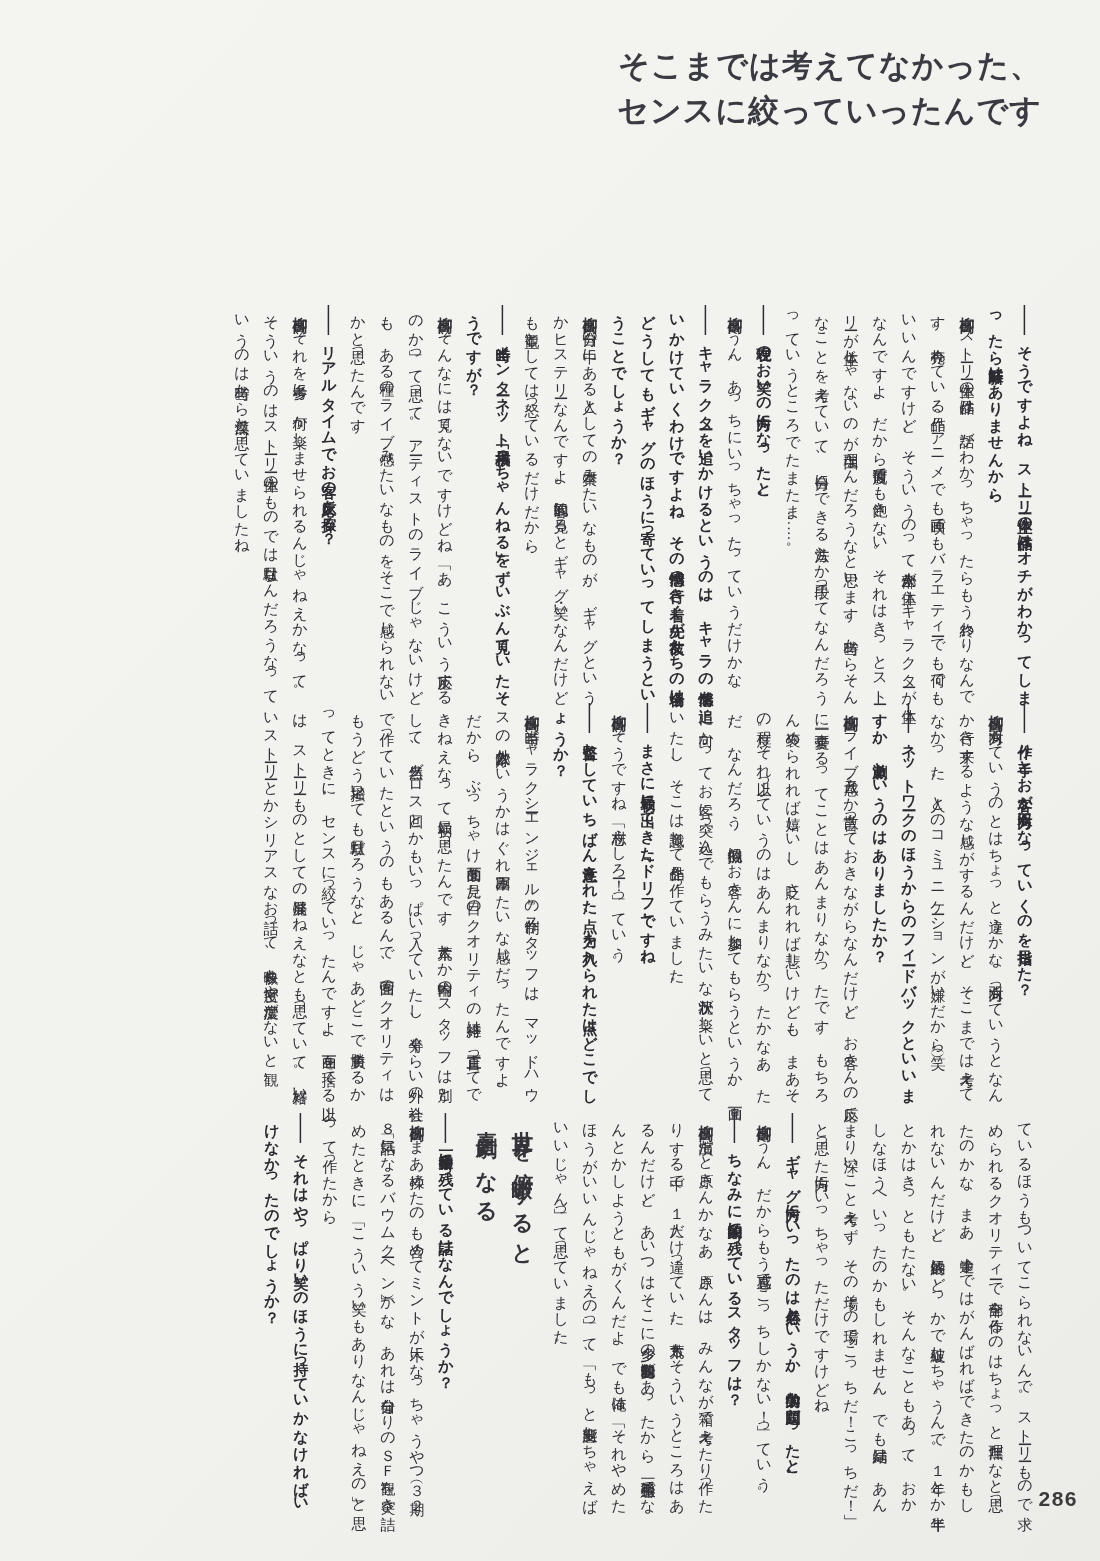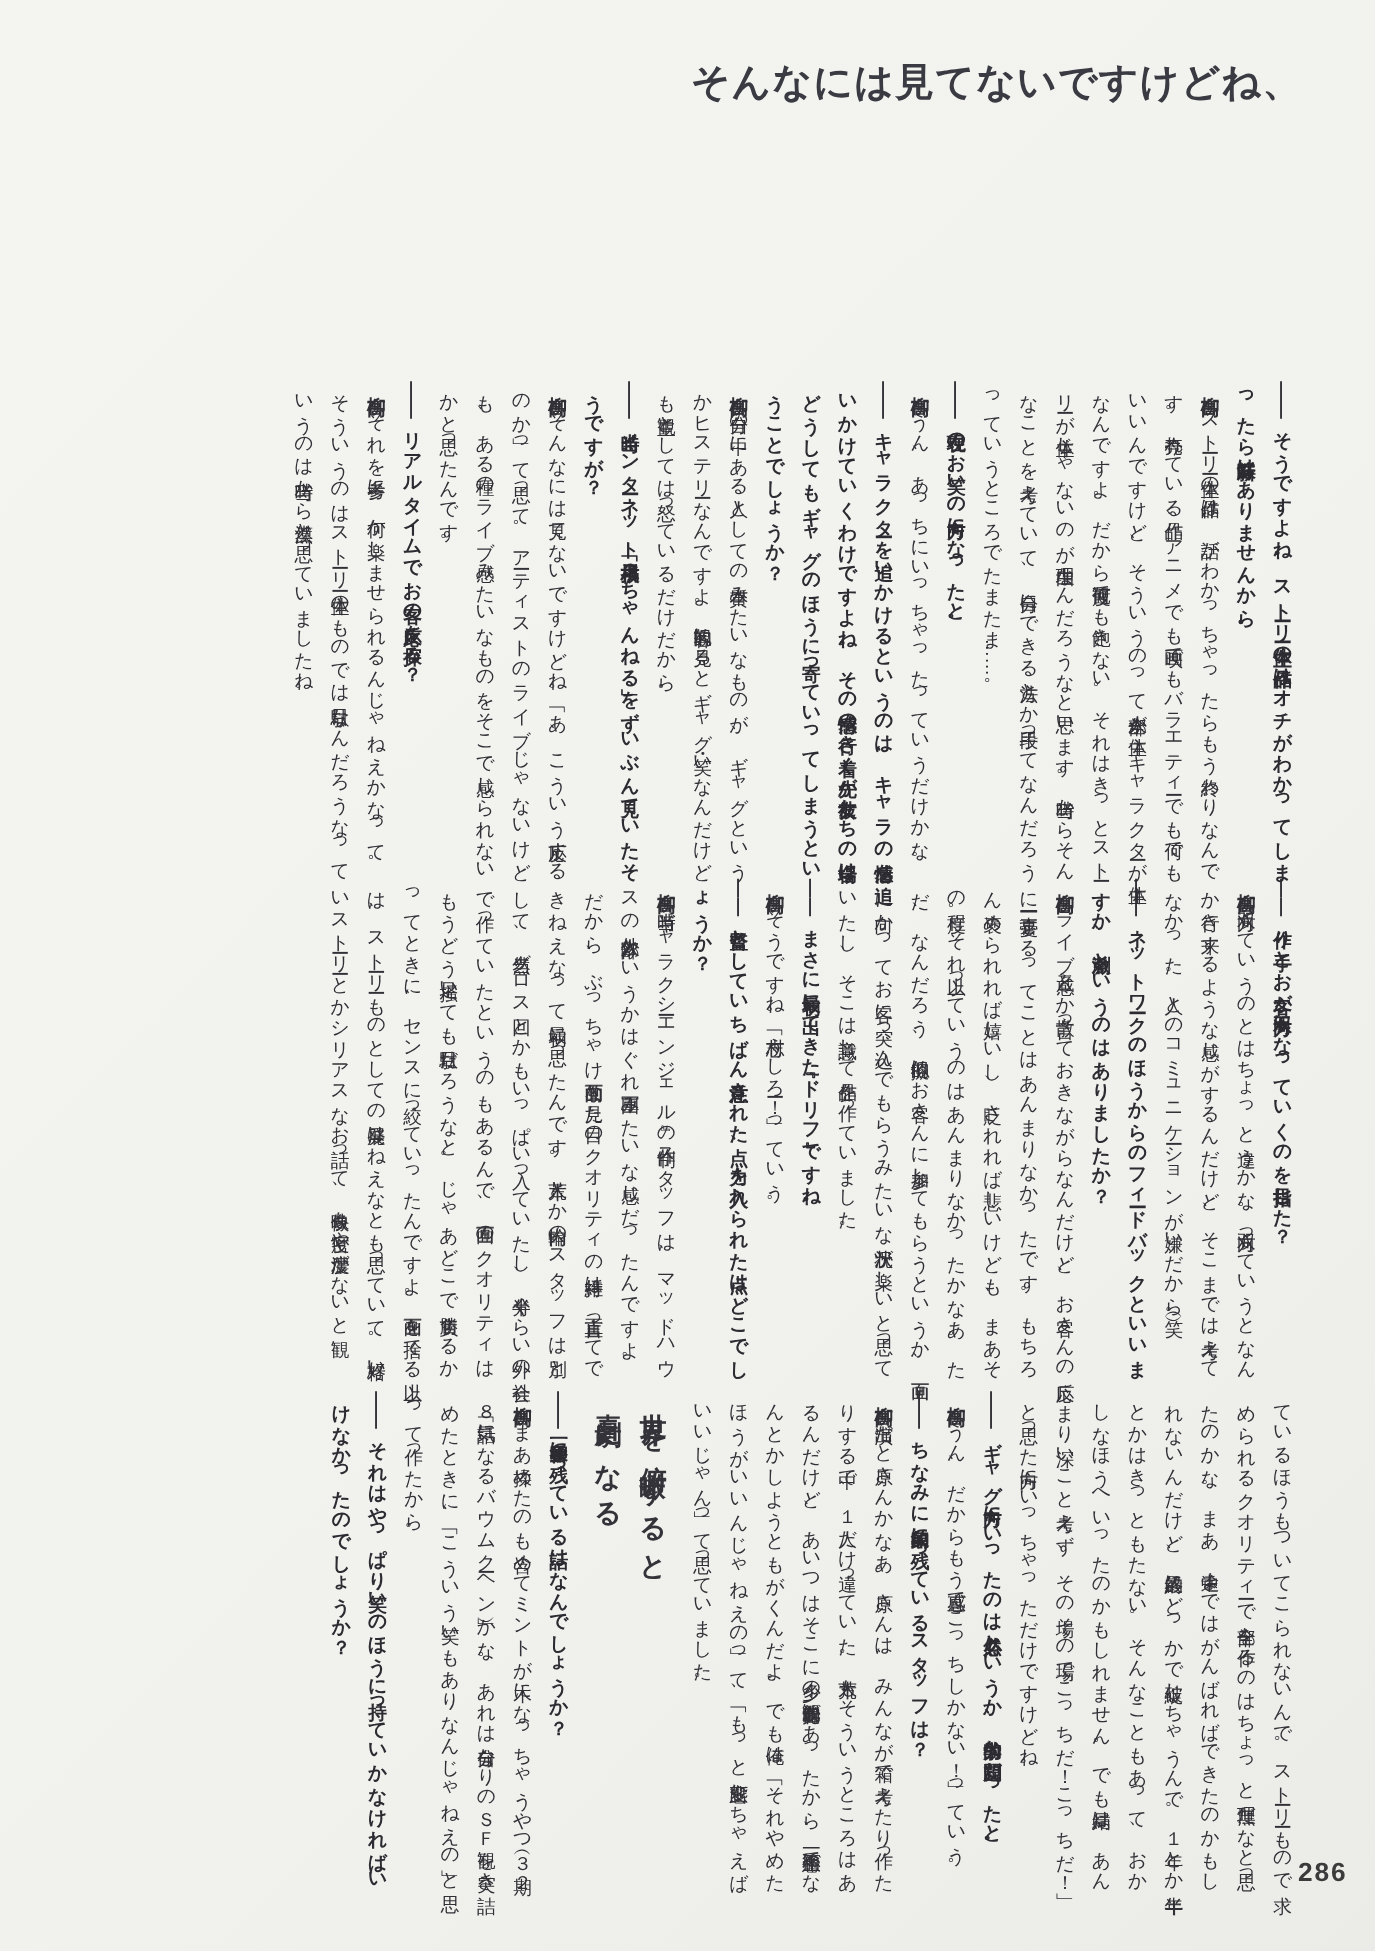--- a/index.html
+++ b/index.html
@@ -54,21 +54,22 @@
     letter-spacing:1.5px;
     color:#3b3b3b;
   }
 </style>
 </head>
 <body>
 
 <div class="page">
 
   <div class="headline">
-    <span>そんなには見てないですけどね、</span>
+    <span>そこまでは考えてなかった、</span>
+    <span>センスに絞っていったんです</span>
   </div>
 
   <section class="band band-1">
     <p class="q">――そうですよね。ストーリー主体の作品はオチがわかってしまったら新鮮味はありませんから。</p>
     <p class="a"><span class="speaker">高柳</span><span>　ストーリー主体の作品は、話がわかっちゃったらもう終わりなんです。今売れている作品、アニメでも映画でもバラエティーでも何でもいいんですけど、そういうのって全部人が主体、キャラクターが主体なんですよ。だから何度観ても飽きない。それはきっとストーリーが主体じゃないのが理由なんだろうなと思います。当時からそんなことを考えていて、自分にできる方法とか手段ってなんだろうっていうところでたまたま……。</span></p>
     <p class="q">――現在のお笑いの方向になったと。</p>
     <p class="a"><span class="speaker">高柳</span><span>　うん、あっちにいっちゃったっていうだけかな。</span></p>
     <p class="q">――キャラクターを追いかけるというのは、キャラの感情を追いかけていくわけですよね。その感情の行き着く先が彼女たちの場合はどうしてもギャグのほうに寄っていってしまうということでしょうか？</p>
     <p class="a"><span class="speaker">高柳</span><span>　自分の中にある人としての本質みたいなものが、ギャグというかヒステリーなんですよ。客観的に見るとギャグ・笑いなんだけども主観としては怒っているだけだから。</span></p>
     <p class="q">――当時インターネット掲示板「２ちゃんねる」をずいぶん見ていたそうですが？</p>

